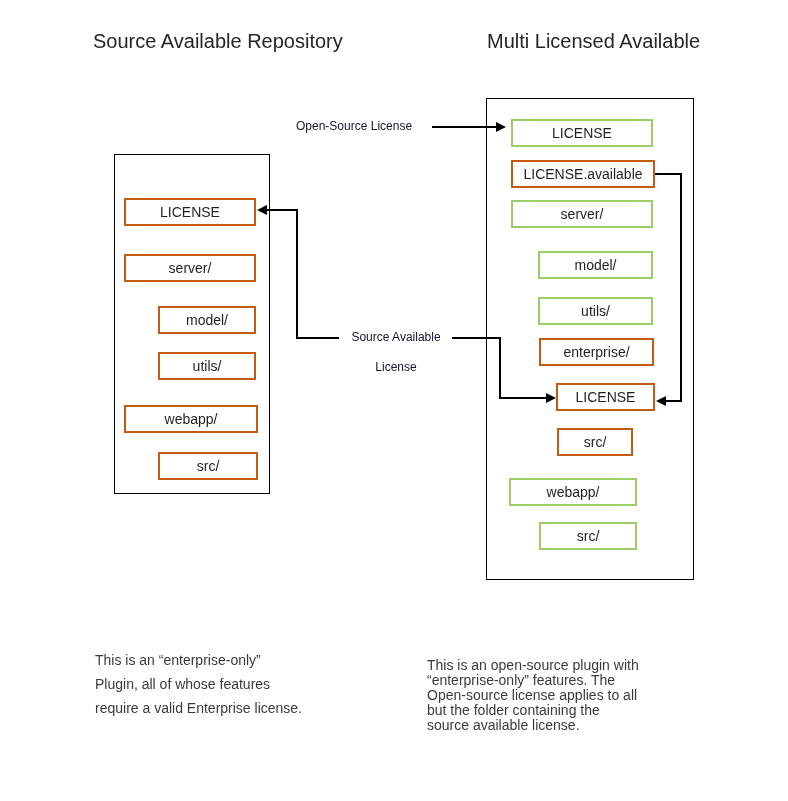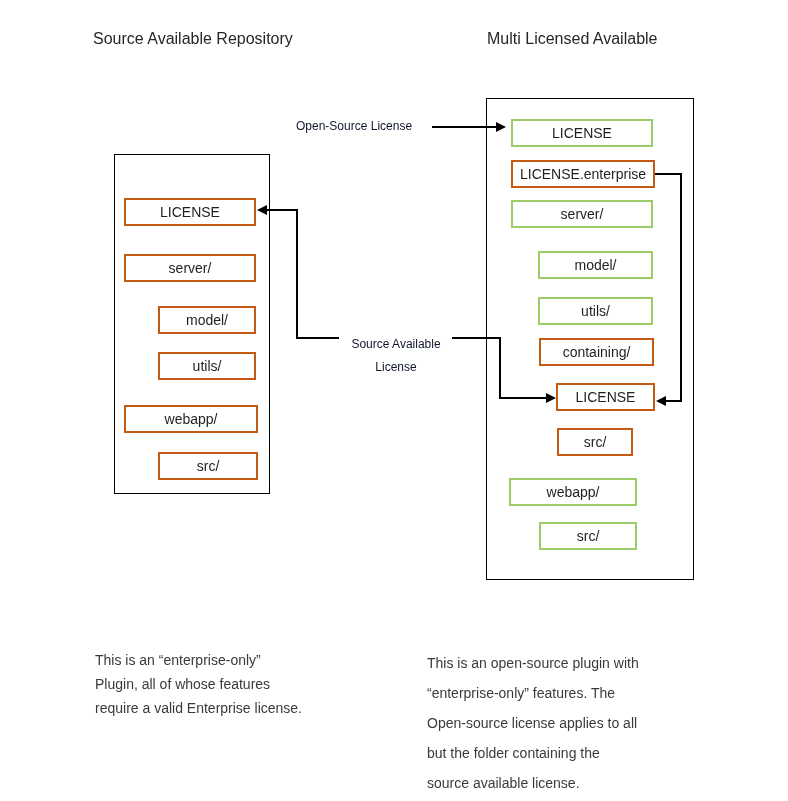--- a/index.html
+++ b/index.html
@@ -11,21 +11,22 @@
     position: relative;
     width: 788px;
     height: 801px;
     background: #ffffff;
     font-family: "Liberation Sans", sans-serif;
     color: #1f1f1f;
     overflow: hidden;
   }
   .title {
     position: absolute;
-    font-size: 16px;
+    font-size: 20px;
+    text-align: center;
     white-space: nowrap;
     color: #262626;
   }
   .container {
     position: absolute;
     border: 1.5px solid #000000;
     background: #ffffff;
     box-sizing: border-box;
   }
   .fbox {
@@ -64,21 +65,21 @@
   }
   .conn-label.center { text-align: center; }
   .note {
     position: absolute;
     font-family: Liberation Sans, sans-serif;
     font-size: 14px;
     color: #3a3a3a;
     white-space: pre-line;
   }
   .note.left-note  { line-height: 24px; }
-  .note.right-note { line-height: 30px; }
+  .note.right-note { line-height: 15px; margin-top: 10px; }
 </style>
 </head>
 <body>
 
 <div class="canvas">
 
   <div class="title" style="left:93px; top:30px; width:200px">Source Available Repository</div>
   <div class="title" style="left:487px; top:30px; width:200px">Multi Licensed Available</div>
 
   <div class="container" style="left:114px; top:154px; width:156px; height:340px"></div>
@@ -86,35 +87,35 @@
   <div class="fbox o" style="left:124px; top:198px; width:132px">LICENSE</div>
   <div class="fbox o" style="left:124px; top:254px; width:132px">server/</div>
   <div class="fbox o" style="left:158px; top:306px; width:98px">model/</div>
   <div class="fbox o" style="left:158px; top:352px; width:98px">utils/</div>
   <div class="fbox o" style="left:124px; top:405px; width:134px">webapp/</div>
   <div class="fbox o" style="left:158px; top:452px; width:100px">src/</div>
 
   <div class="container" style="left:486px; top:98px; width:208px; height:482px"></div>
 
   <div class="fbox g" style="left:511px; top:119px; width:142px">LICENSE</div>
-  <div class="fbox o" style="left:511px; top:160px; width:144px">LICENSE.enterprise</div>
+  <div class="fbox o" style="left:511px; top:160px; width:144px">LICENSE.available</div>
   <div class="fbox g" style="left:511px; top:200px; width:142px">server/</div>
   <div class="fbox g" style="left:538px; top:251px; width:115px">model/</div>
   <div class="fbox g" style="left:538px; top:297px; width:115px">utils/</div>
-  <div class="fbox o" style="left:539px; top:338px; width:115px">containing/</div>
+  <div class="fbox o" style="left:539px; top:338px; width:115px">enterprise/</div>
   <div class="fbox o" style="left:556px; top:383px; width:99px">LICENSE</div>
   <div class="fbox o" style="left:557px; top:428px; width:76px">src/</div>
   <div class="fbox g" style="left:509px; top:478px; width:128px">webapp/</div>
   <div class="fbox g" style="left:539px; top:522px; width:98px">src/</div>
 
   <div class="conn-label" style="left:296px; top:119px">Open-Source License</div>
   <div class="hline" style="left:432px; top:126px; width:65px"></div>
   <div class="arr right" style="left:496px; top:122px"></div>
 
-  <div class="conn-label center" style="left:341px; top:337px; width:110px">Source Available</div>
+  <div class="conn-label center" style="left:341px; top:330px; width:110px">Source Available</div>
   <div class="conn-label center" style="left:341px; top:360px; width:110px">License</div>
 
   <div class="hline" style="left:296px; top:337px; width:43px"></div>
   <div class="vline" style="left:296px; top:209px; height:130px"></div>
   <div class="hline" style="left:266px; top:209px; width:32px"></div>
   <div class="arr left" style="left:257px; top:205px"></div>
 
   <div class="hline" style="left:452px; top:337px; width:49px"></div>
   <div class="vline" style="left:499px; top:337px; height:62px"></div>
   <div class="hline" style="left:499px; top:397px; width:48px"></div>

